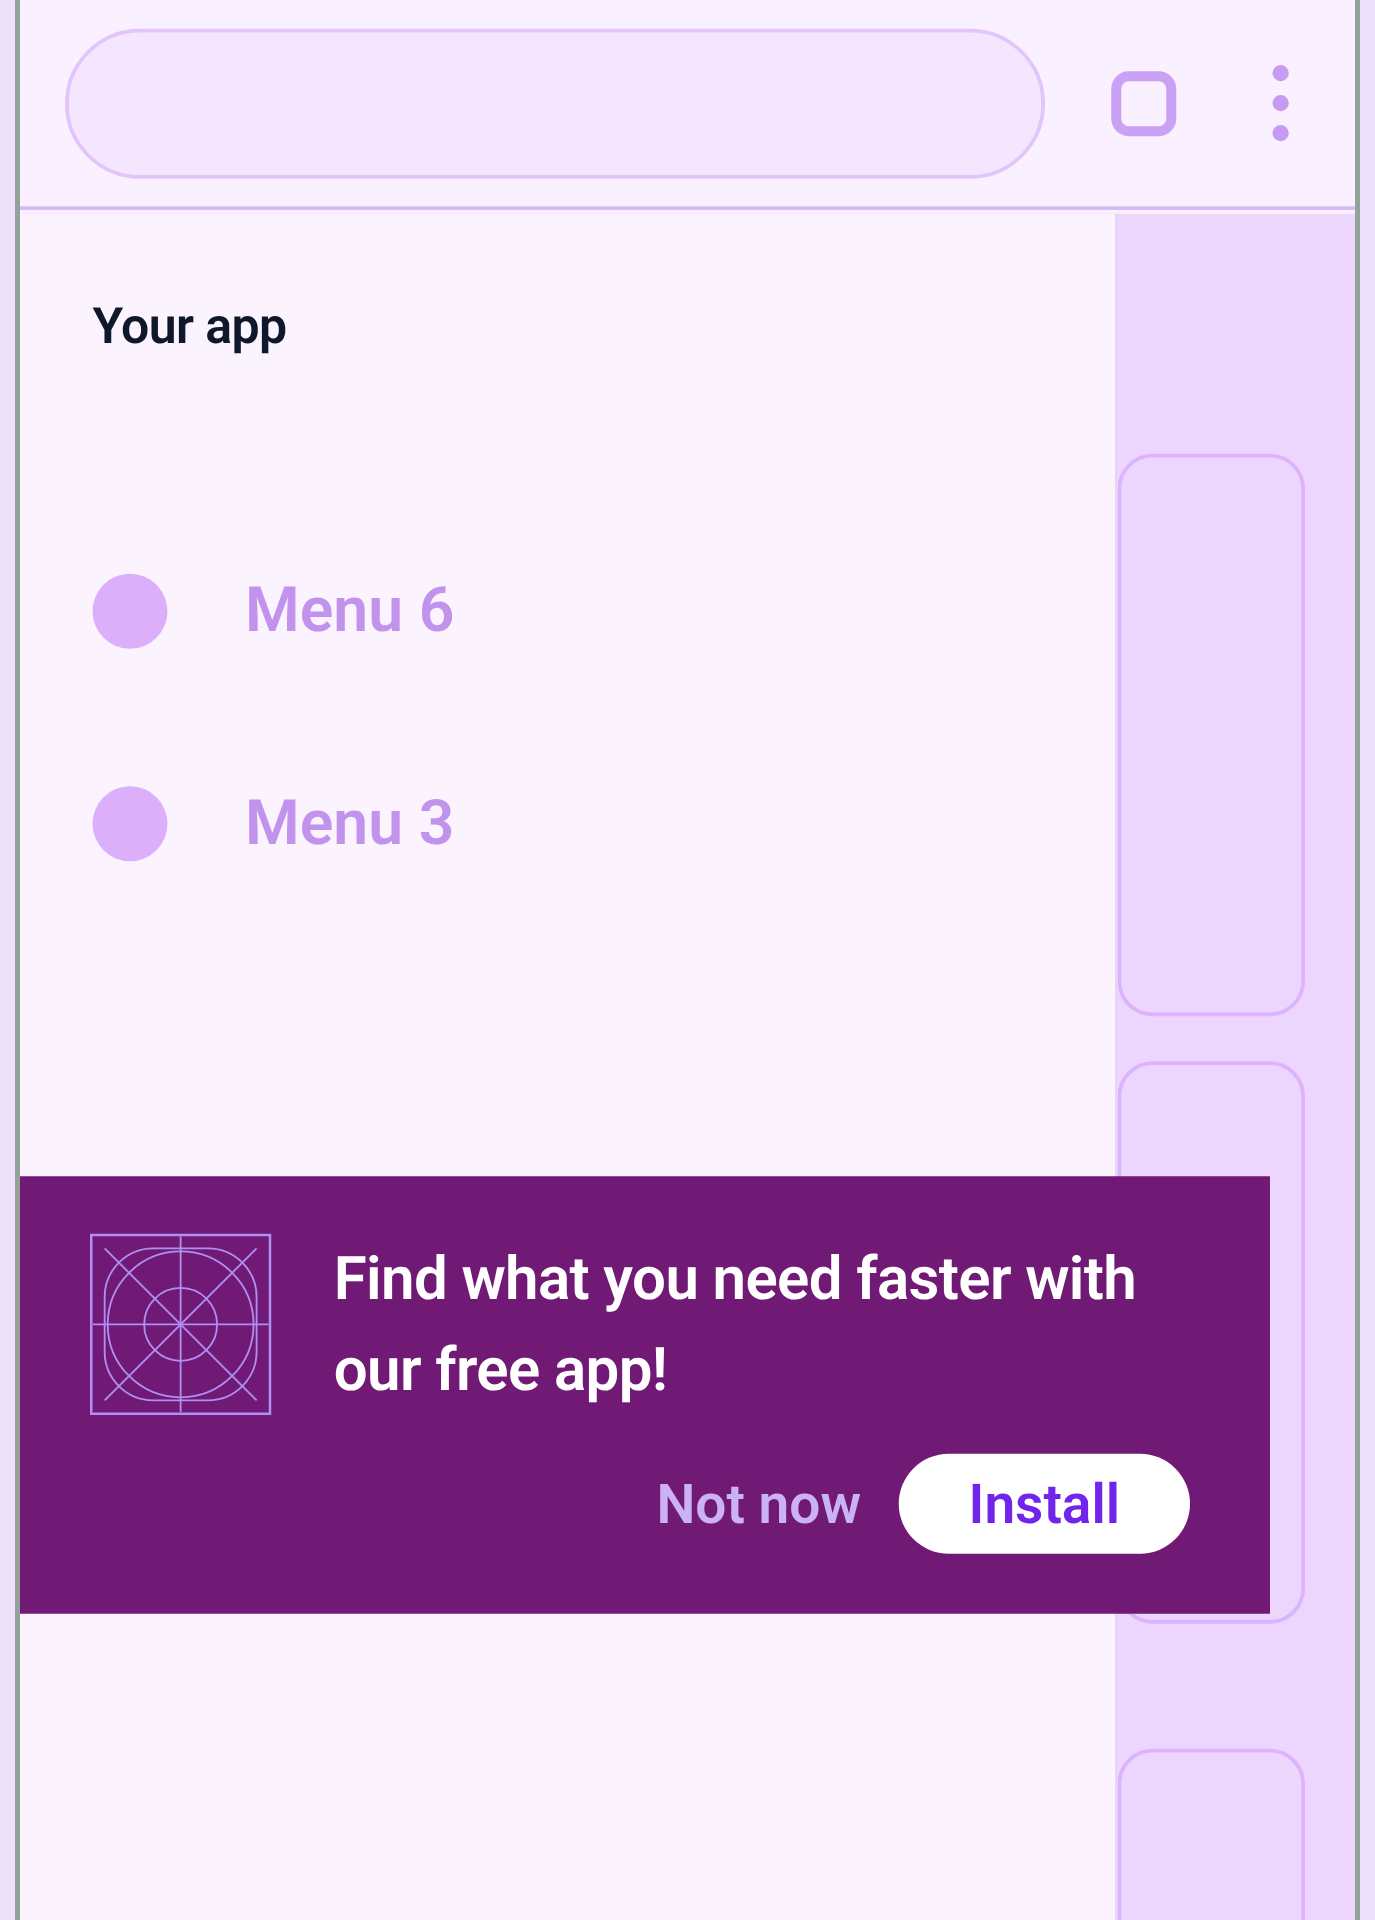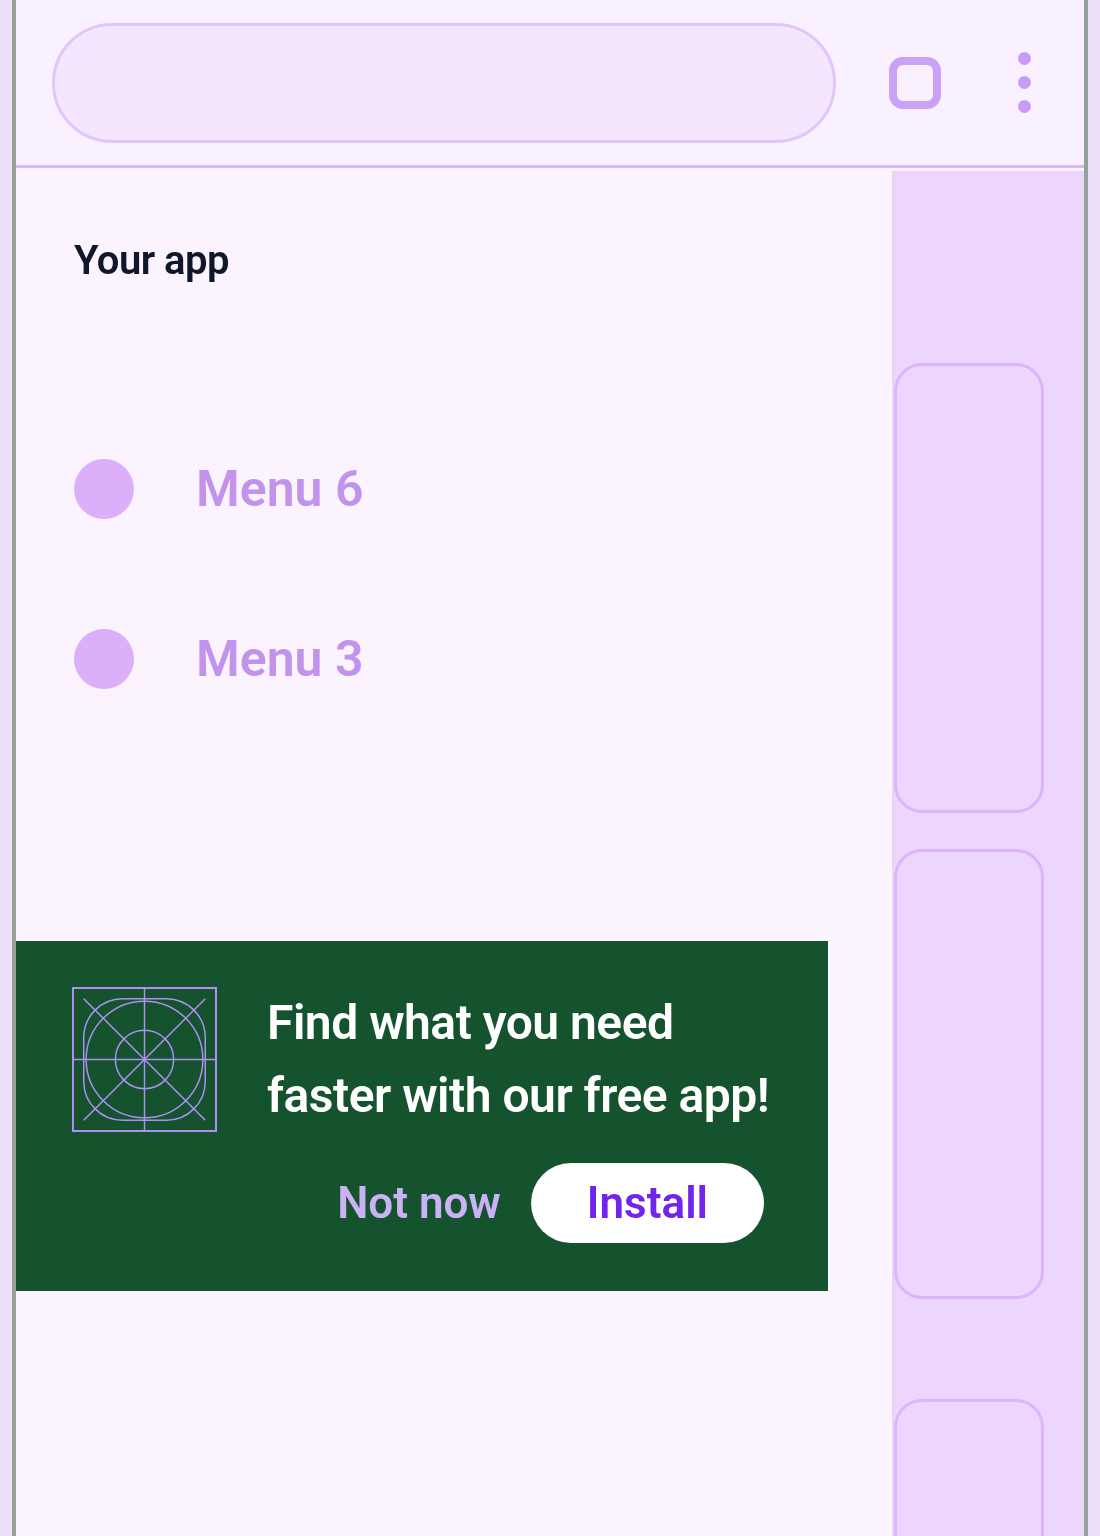--- a/index.html
+++ b/index.html
@@ -121,23 +121,23 @@
     .menu-label {
       font-size: 50px;
       font-weight: 600;
       color: #c193ec;
     }
 
     .install-banner {
       position: absolute;
       top: 770px;
       left: 0;
-      width: 812px;
+      width: 1000px;
       height: 350px;
-      background: #14532d;
+      background: #701a75;
       padding: 46px 54px 0 56px;
     }
     .banner-top {
       display: flex;
       gap: 50px;
       align-items: flex-start;
     }
     .blueprint {
       width: 145px;
       height: 145px;

